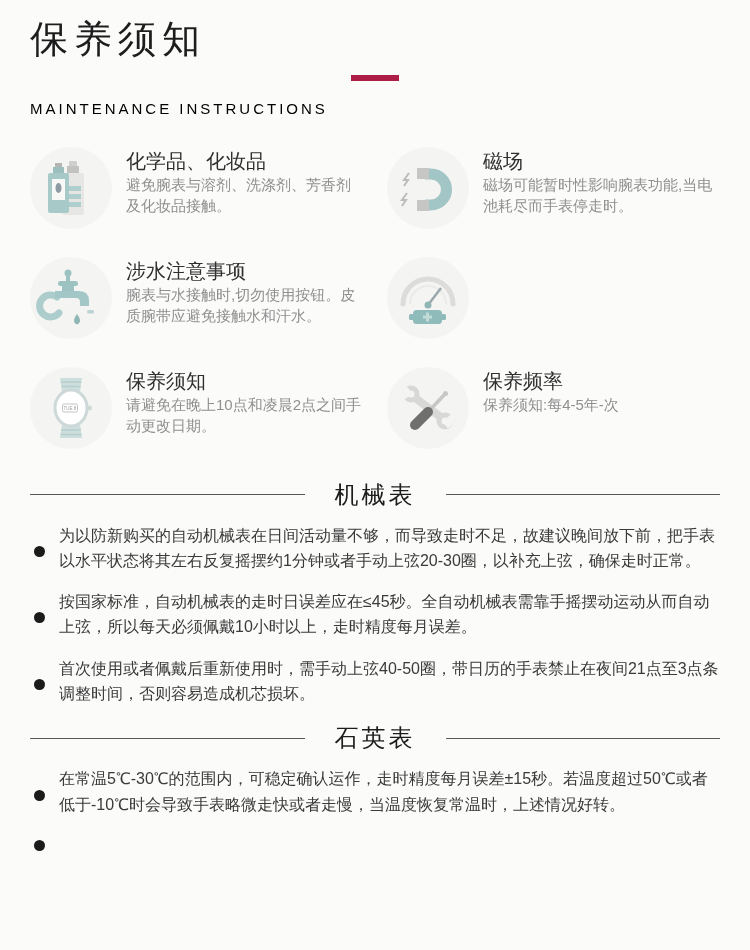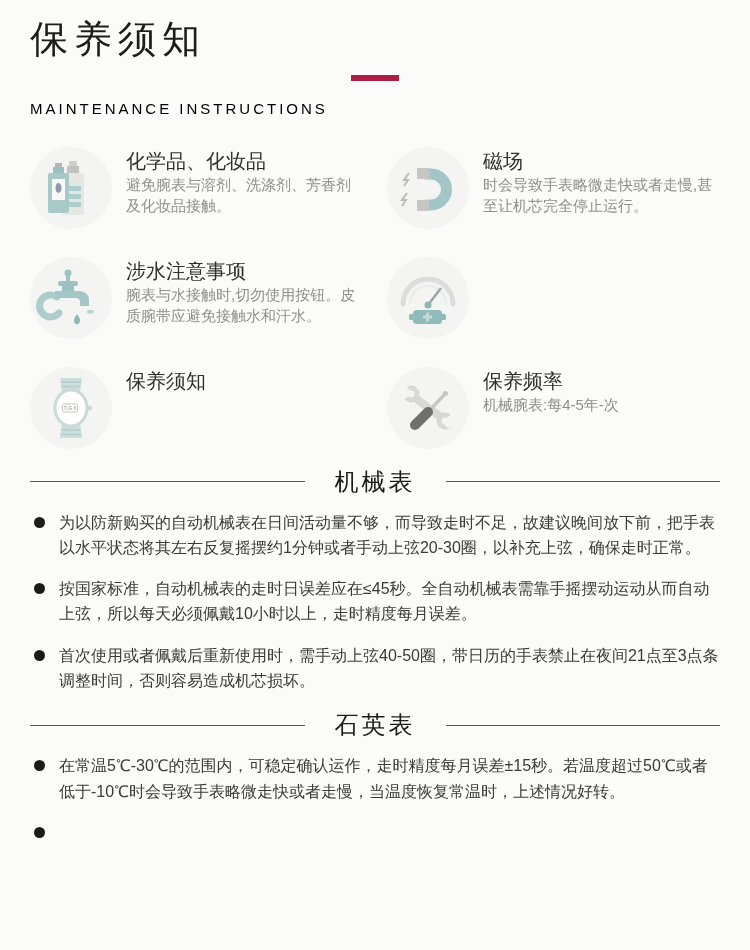--- a/index.html
+++ b/index.html
@@ -35,28 +35,28 @@
   .icon-circle {
     flex:0 0 82px; width:82px; height:82px; border-radius:50%;
     background:#f4f4f2; display:flex; align-items:center; justify-content:center;
   }
   .icon-circle svg { width:80px; height:80px; }
   .care-body { margin-left:14px; padding-top:1px; }
   .care-title { font-size:20px; color:#2f2f2f; font-weight:500; line-height:1.3; }
   .care-desc { font-size:15px; color:#8f8f8f; line-height:1.4; }
 
   
-  .section-head { display:flex; align-items:center; margin-top:13px; }
+  .section-head { display:flex; align-items:center; margin-top:26px; }
   .section-head.quartz { margin-top:16px;text-align:right; }
   .rule { flex:1; height:1px; background:#585858; }
   .section-label { margin:0 30px; font-size:24px; color:#1d1d1d; letter-spacing:3px; }
 
   
   .bullets { list-style:none; margin-top:12px; padding-left:4px; }
-  .bullet { display:flex; margin-bottom:16px; }
+  .bullet { display:flex; margin-bottom:16px;align-items:center; }
   .dot {
     flex:0 0 11px; width:11px; height:11px; border-radius:50%;
     background:#1b1b1b; margin:7px 14px 0 0;
   }
   .bullet p { font-size:16px; line-height:1.58; color:#3a3a3a; }
 </style>
 </head>
 <body>
 
 <div class="page">
@@ -96,21 +96,21 @@
         <svg viewBox="0 0 80 80">
           <path d="M37 26 h6 a15.5 15.5 0 0 1 0 31 h-6" fill="none" stroke="#a2c6c5" stroke-width="11"></path>
           <rect x="29" y="20" width="12" height="11" fill="#c6c6c4"></rect>
           <rect x="29" y="52" width="12" height="11" fill="#c6c6c4"></rect>
           <path d="M21 25 l-5 7 h4 l-4 6" stroke="#bcbcba" stroke-width="2" fill="none"></path>
           <path d="M19 45 l-5 7 h4 l-4 6" stroke="#bcbcba" stroke-width="2" fill="none"></path>
         </svg>
       </div>
       <div class="care-body">
         <div class="care-title">磁场</div>
-        <div class="care-desc">时会导致手表略微走快或者走慢,甚至让机芯完全停止运行。</div>
+        <div class="care-desc">磁场可能暂时性影响腕表功能,当电池耗尽而手表停走时。</div>
       </div>
     </div>
 
     <div class="care-item">
       <div class="icon-circle">
         <svg viewBox="0 0 80 80">
           <circle cx="37" cy="15" r="3.5" fill="#9dc2c2"></circle>
           <rect x="35" y="17" width="4" height="7" fill="#9dc2c2"></rect>
           <rect x="27" y="23" width="20" height="5" rx="2.5" fill="#9dc2c2"></rect>
           <rect x="31" y="28" width="12" height="6" fill="#9dc2c2"></rect>
@@ -152,41 +152,42 @@
           <line x1="30" y1="62" x2="50" y2="62" stroke="#b7cecd" stroke-width="1.5"></line>
           <line x1="29.5" y1="66.5" x2="50.5" y2="66.5" stroke="#b7cecd" stroke-width="1.5"></line>
           <ellipse cx="40" cy="40" rx="16" ry="18" fill="#ffffff" stroke="#cdd9d8" stroke-width="3"></ellipse>
           <circle cx="58.5" cy="40" r="2.5" fill="#cdd9d8"></circle>
           <rect x="31.5" y="36" width="15" height="8" rx="1.5" fill="#ffffff" stroke="#c4c4c2" stroke-width="1"></rect>
           <text x="39" y="42" font-size="4.5" fill="#9f9f9d" text-anchor="middle">TUE 8</text>
         </svg>
       </div>
       <div class="care-body">
         <div class="care-title">保养须知</div>
+        <div class="care-desc">请避免在晚上10点和凌晨2点之间手动更改日期。</div>
       </div>
     </div>
 
     <div class="care-item">
       <div class="icon-circle">
         <svg viewBox="0 0 80 80">
           <line x1="26" y1="29" x2="54" y2="50" stroke="#d8d8d6" stroke-width="8"></line>
           <circle cx="23" cy="26" r="8.5" fill="#d8d8d6"></circle>
           <circle cx="23" cy="26" r="3.5" fill="#f4f4f2"></circle>
           <rect x="10" y="21" width="13" height="9" fill="#f4f4f2" transform="rotate(-38 17 26)"></rect>
           <circle cx="57" cy="53" r="8.5" fill="#d8d8d6"></circle>
           <circle cx="57" cy="53" r="3.5" fill="#f4f4f2"></circle>
           <rect x="57" y="49" width="13" height="9" fill="#f4f4f2" transform="rotate(142 63 53)"></rect>
           <line x1="41" y1="43" x2="57" y2="26" stroke="#c7c7c5" stroke-width="3.5"></line>
           <circle cx="57.5" cy="25.5" r="2.5" fill="#c7c7c5"></circle>
           <line x1="27" y1="57" x2="40" y2="44" stroke="#6f6f6d" stroke-width="10" stroke-linecap="round"></line>
         </svg>
       </div>
       <div class="care-body">
         <div class="care-title">保养频率</div>
-        <div class="care-desc">机械腕表:每4-5年-次</div>
+        <div class="care-desc">保养须知:每4-5年-次</div>
       </div>
     </div>
 
   </div>
 
   <div class="section-head">
     <div class="rule"></div>
     <div class="section-label">机械表</div>
     <div class="rule"></div>
   </div>

